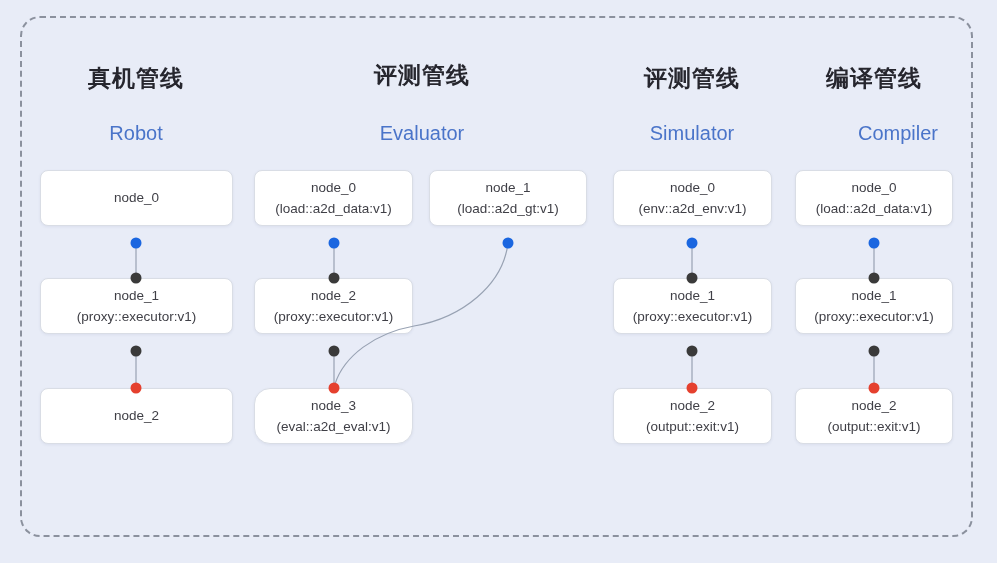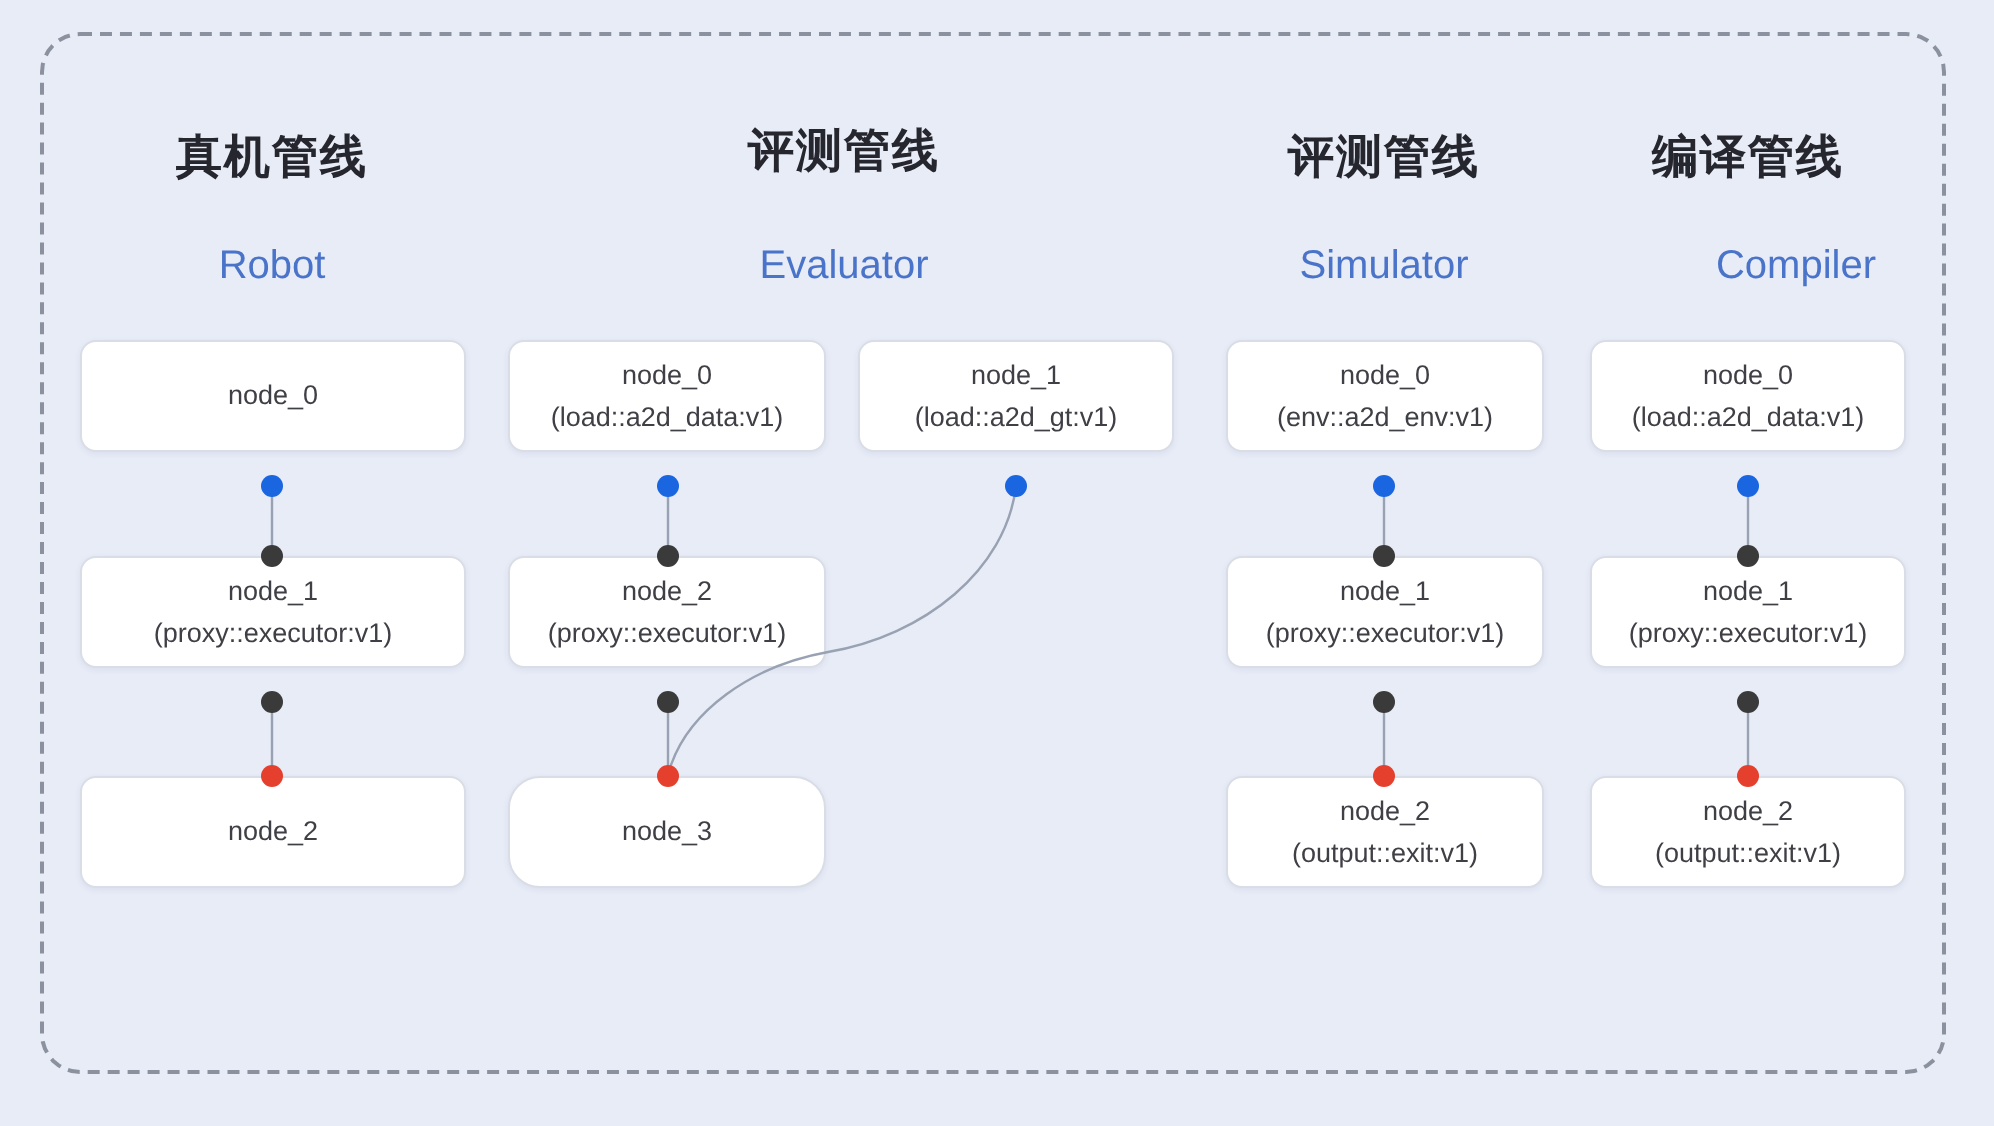--- a/index.html
+++ b/index.html
@@ -108,20 +108,21 @@
       <div class="node-box" style="left:429px;top:170px;width:158px;">
         <div class="node-name">node_1</div>
         <div class="node-type">(load::a2d_gt:v1)</div>
       </div>
       <div class="node-box" style="left:254px;top:278px;width:159px;">
         <div class="node-name">node_2</div>
         <div class="node-type">(proxy::executor:v1)</div>
       </div>
       <div class="node-box" style="left:254px;top:388px;width:159px;border-radius:16px;">
         <div class="node-name">node_3</div>
+        <div class="node-type">(eval::a2d_eval:v1)</div>
       </div>
       <div class="col-title zh" style="left:572px;top:63px;">评测管线</div>
       <div class="col-title en" style="left:572px;top:122px;">Simulator</div>
       <div class="node-box" style="left:613px;top:170px;width:159px;">
         <div class="node-name">node_0</div>
         <div class="node-type">(env::a2d_env:v1)</div>
       </div>
       <div class="node-box" style="left:613px;top:278px;width:159px;">
         <div class="node-name">node_1</div>
         <div class="node-type">(proxy::executor:v1)</div>

